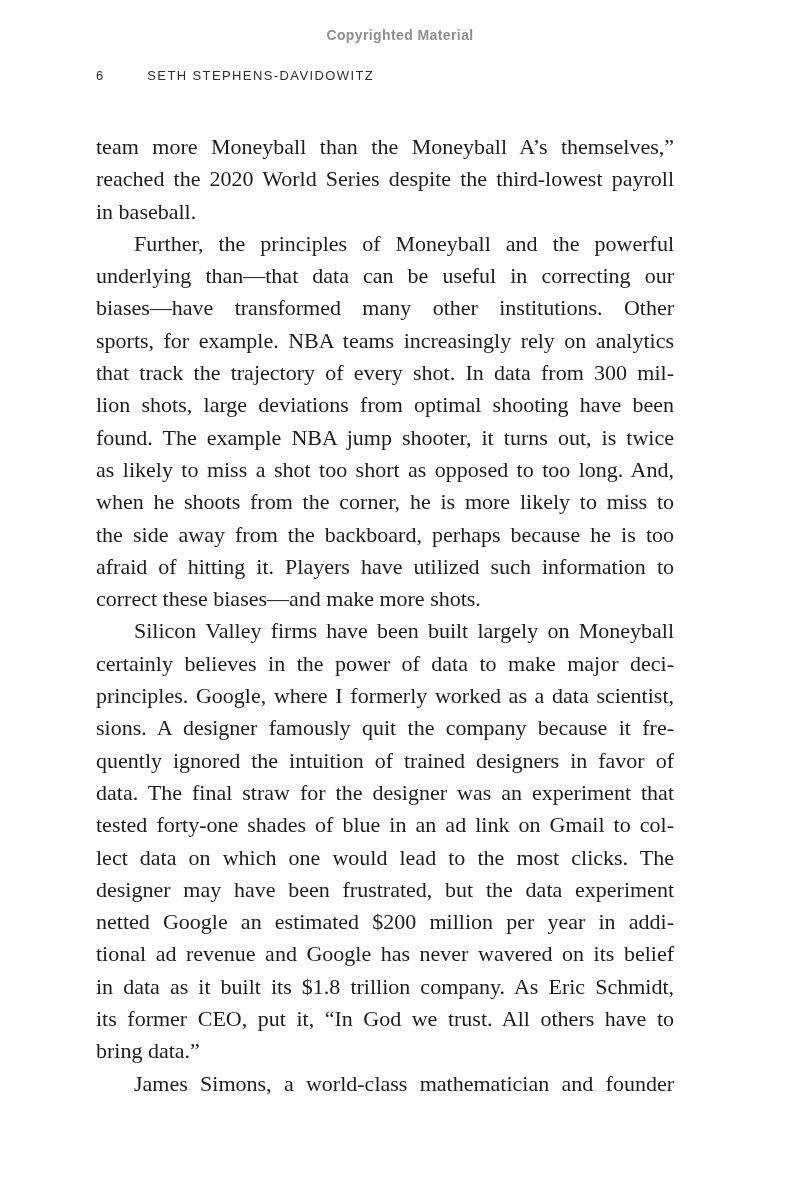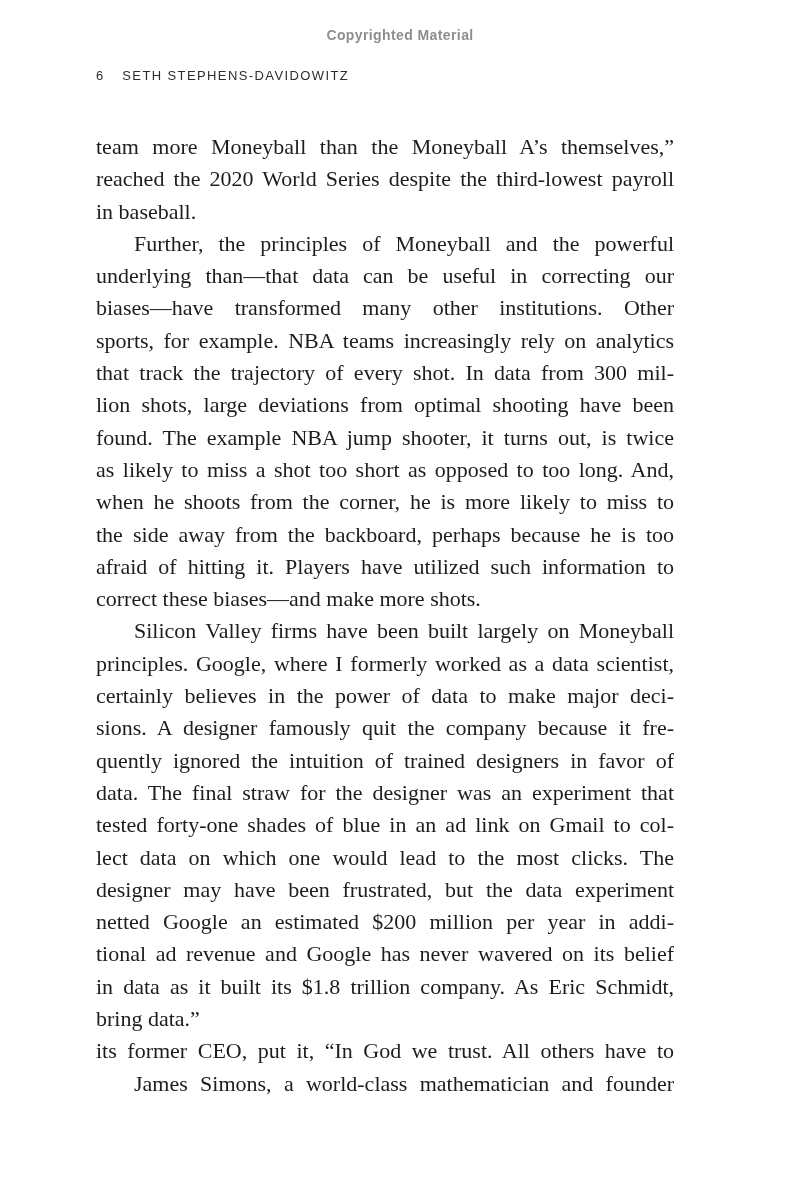--- a/index.html
+++ b/index.html
@@ -37,21 +37,21 @@
     letter-spacing: 1.4px;
     color: #2d2d2d;
     white-space: nowrap;
   }
   .header .pagenum {
     display: inline-block;
     letter-spacing: 0;
   }
   .header .running {
     display: inline-block;
-    margin-left: 14px;
+    margin-left: 39px;
   }
   .body-text {
     position: absolute;
     top: 131px;
     left: 96px;
     width: 578px;
     color: #1d1d1d;
     font-size: 22px;
     line-height: 32.3px;
   }
@@ -97,33 +97,33 @@
         <div class="line">lion shots, large deviations from optimal shooting have been</div>
         <div class="line">found. The example NBA jump shooter, it turns out, is twice</div>
         <div class="line">as likely to miss a shot too short as opposed to too long. And,</div>
         <div class="line">when he shoots from the corner, he is more likely to miss to</div>
         <div class="line">the side away from the backboard, perhaps because he is too</div>
         <div class="line">afraid of hitting it. Players have utilized such information to</div>
         <div class="line last">correct these biases—and make more shots.</div>
       </div>
       <div class="para indent">
         <div class="line">Silicon Valley firms have been built largely on Moneyball</div>
+        <div class="line">certainly believes in the power of data to make major deci-</div>
         <div class="line">principles. Google, where I formerly worked as a data scientist,</div>
-        <div class="line">certainly believes in the power of data to make major deci-</div>
         <div class="line">sions. A designer famously quit the company because it fre-</div>
         <div class="line">quently ignored the intuition of trained designers in favor of</div>
         <div class="line">data. The final straw for the designer was an experiment that</div>
         <div class="line">tested forty-one shades of blue in an ad link on Gmail to col-</div>
         <div class="line">lect data on which one would lead to the most clicks. The</div>
         <div class="line">designer may have been frustrated, but the data experiment</div>
         <div class="line">netted Google an estimated $200 million per year in addi-</div>
         <div class="line">tional ad revenue and Google has never wavered on its belief</div>
         <div class="line">in data as it built its $1.8 trillion company. As Eric Schmidt,</div>
+        <div class="line">its former CEO, put it, “In God we trust. All others have to</div>
         <div class="line last">bring data.”</div>
-        <div class="line">its former CEO, put it, “In God we trust. All others have to</div>
       </div>
       <div class="para indent">
         <div class="line">James Simons, a world-class mathematician and founder</div>
       </div>
     </div>
 
   <div class="copyright bottom">Copyrighted Material</div>
 
 </div>
 

